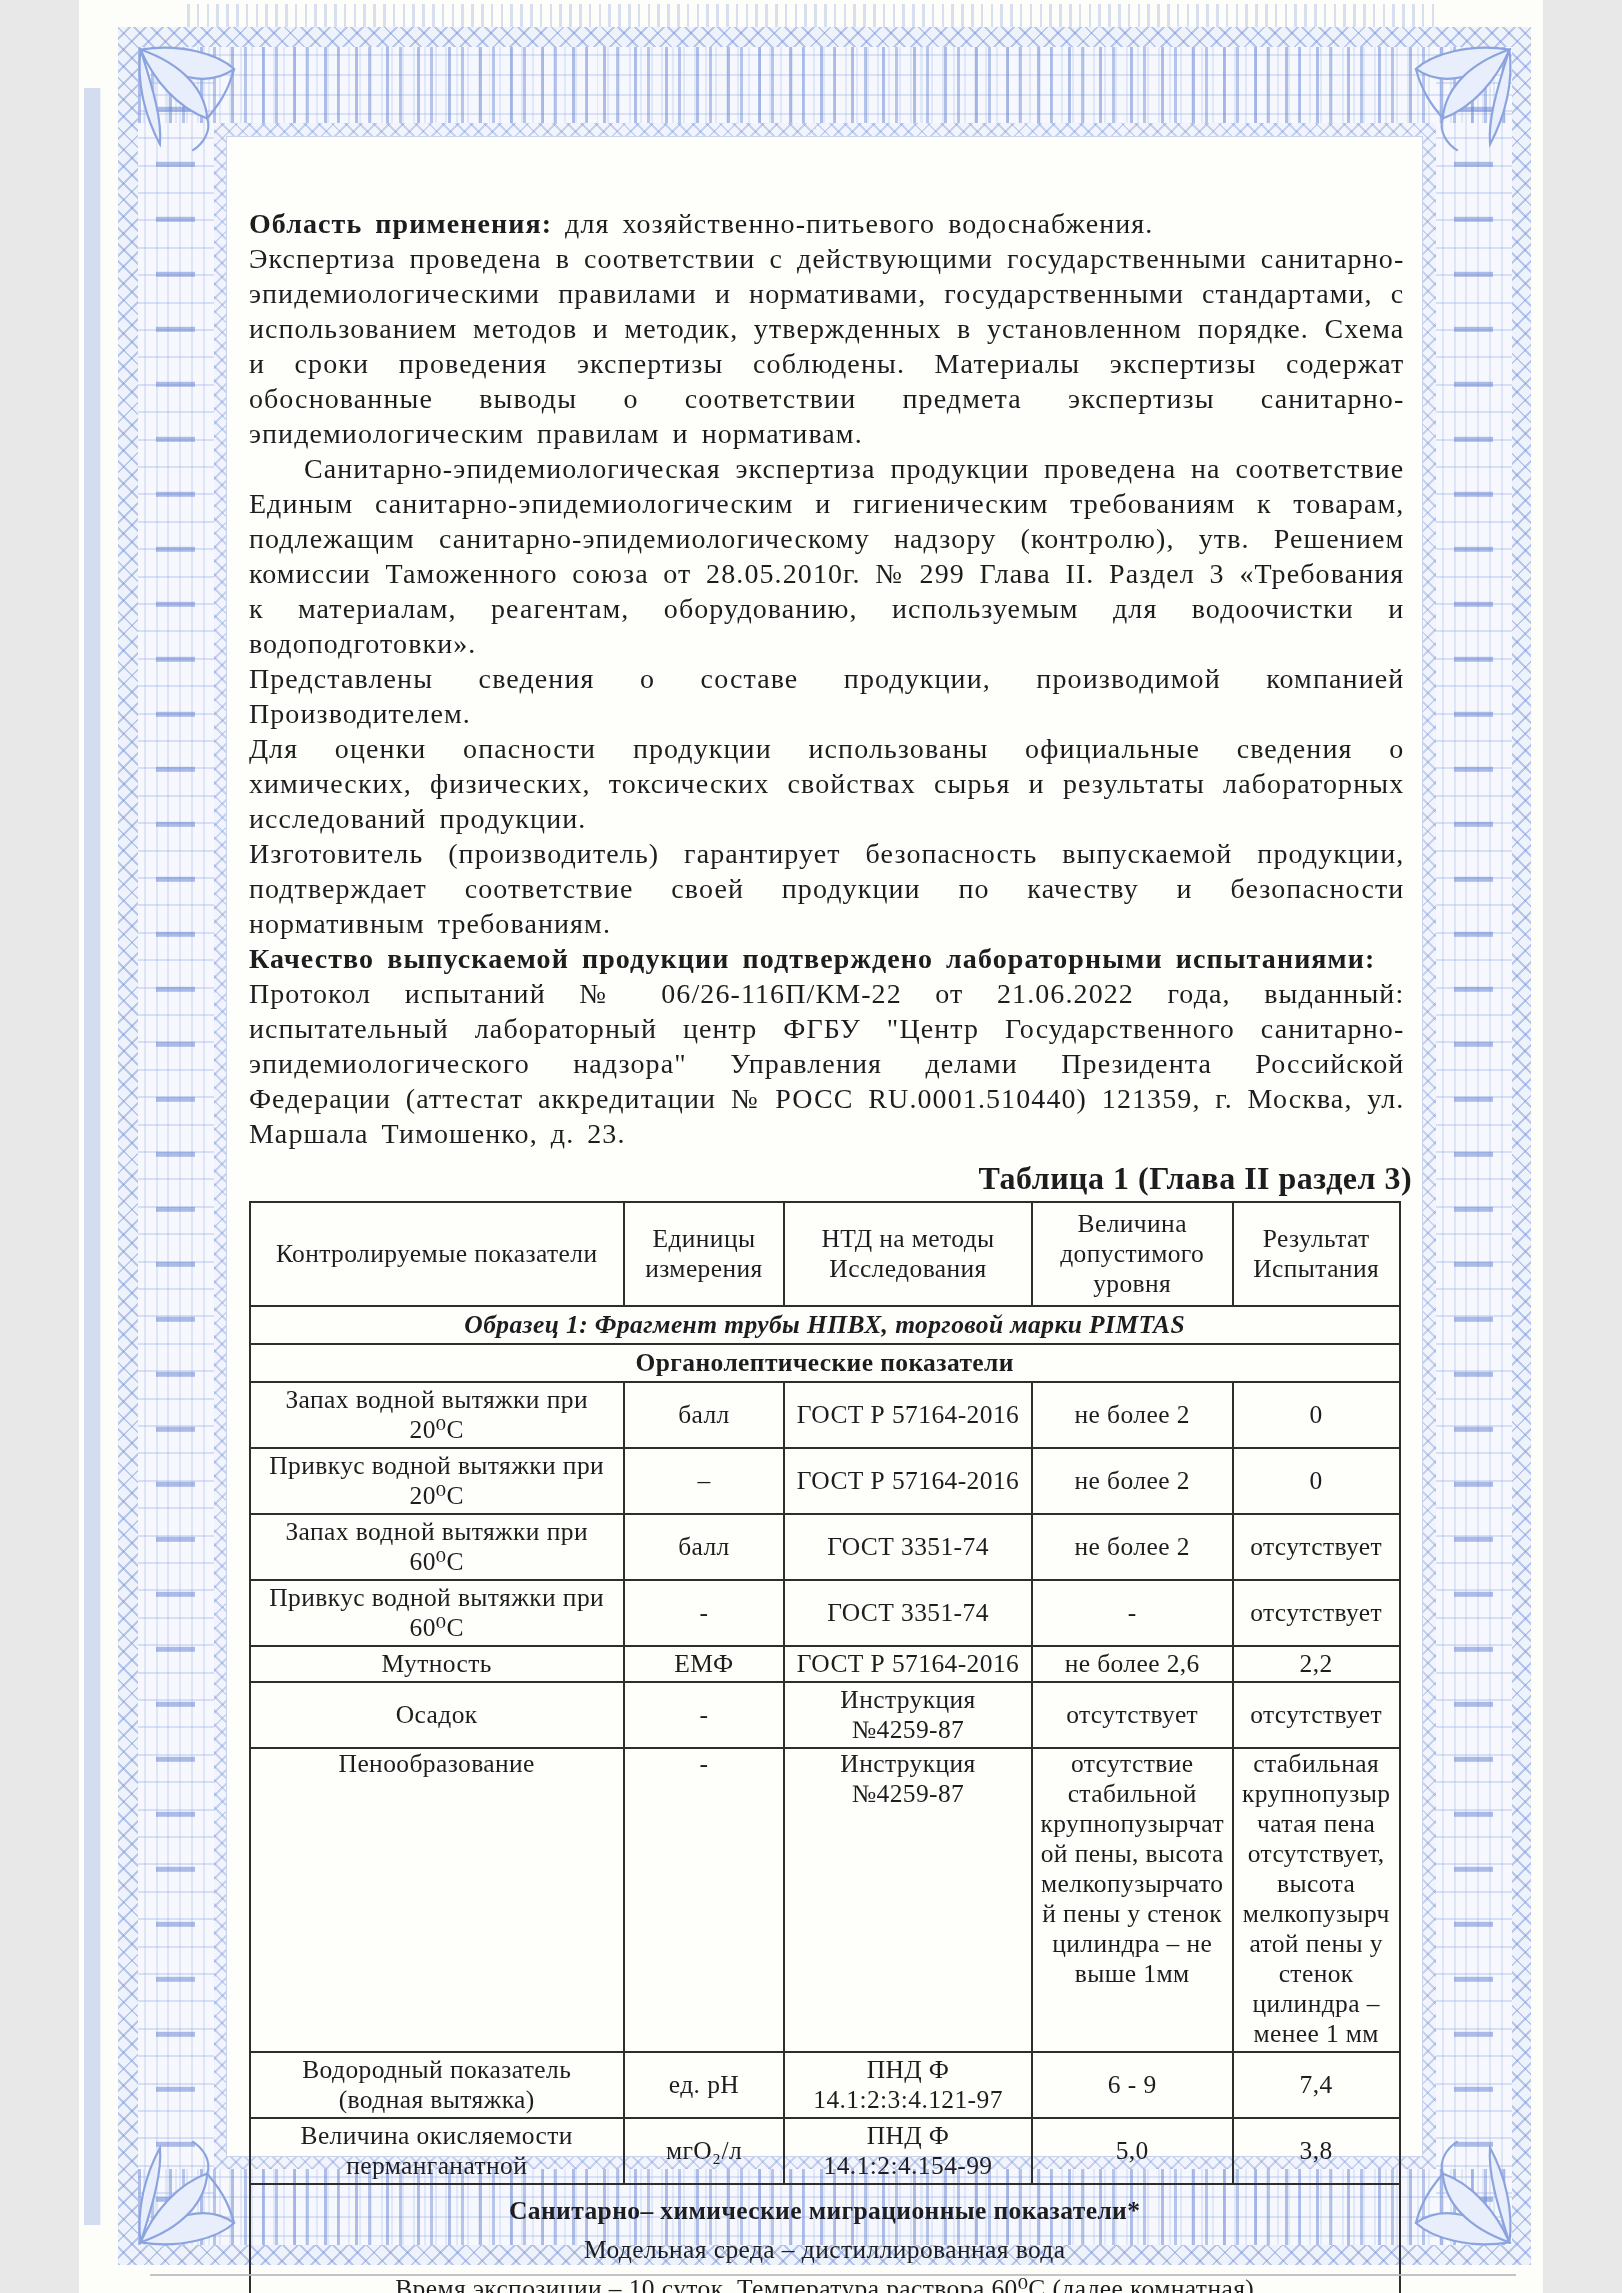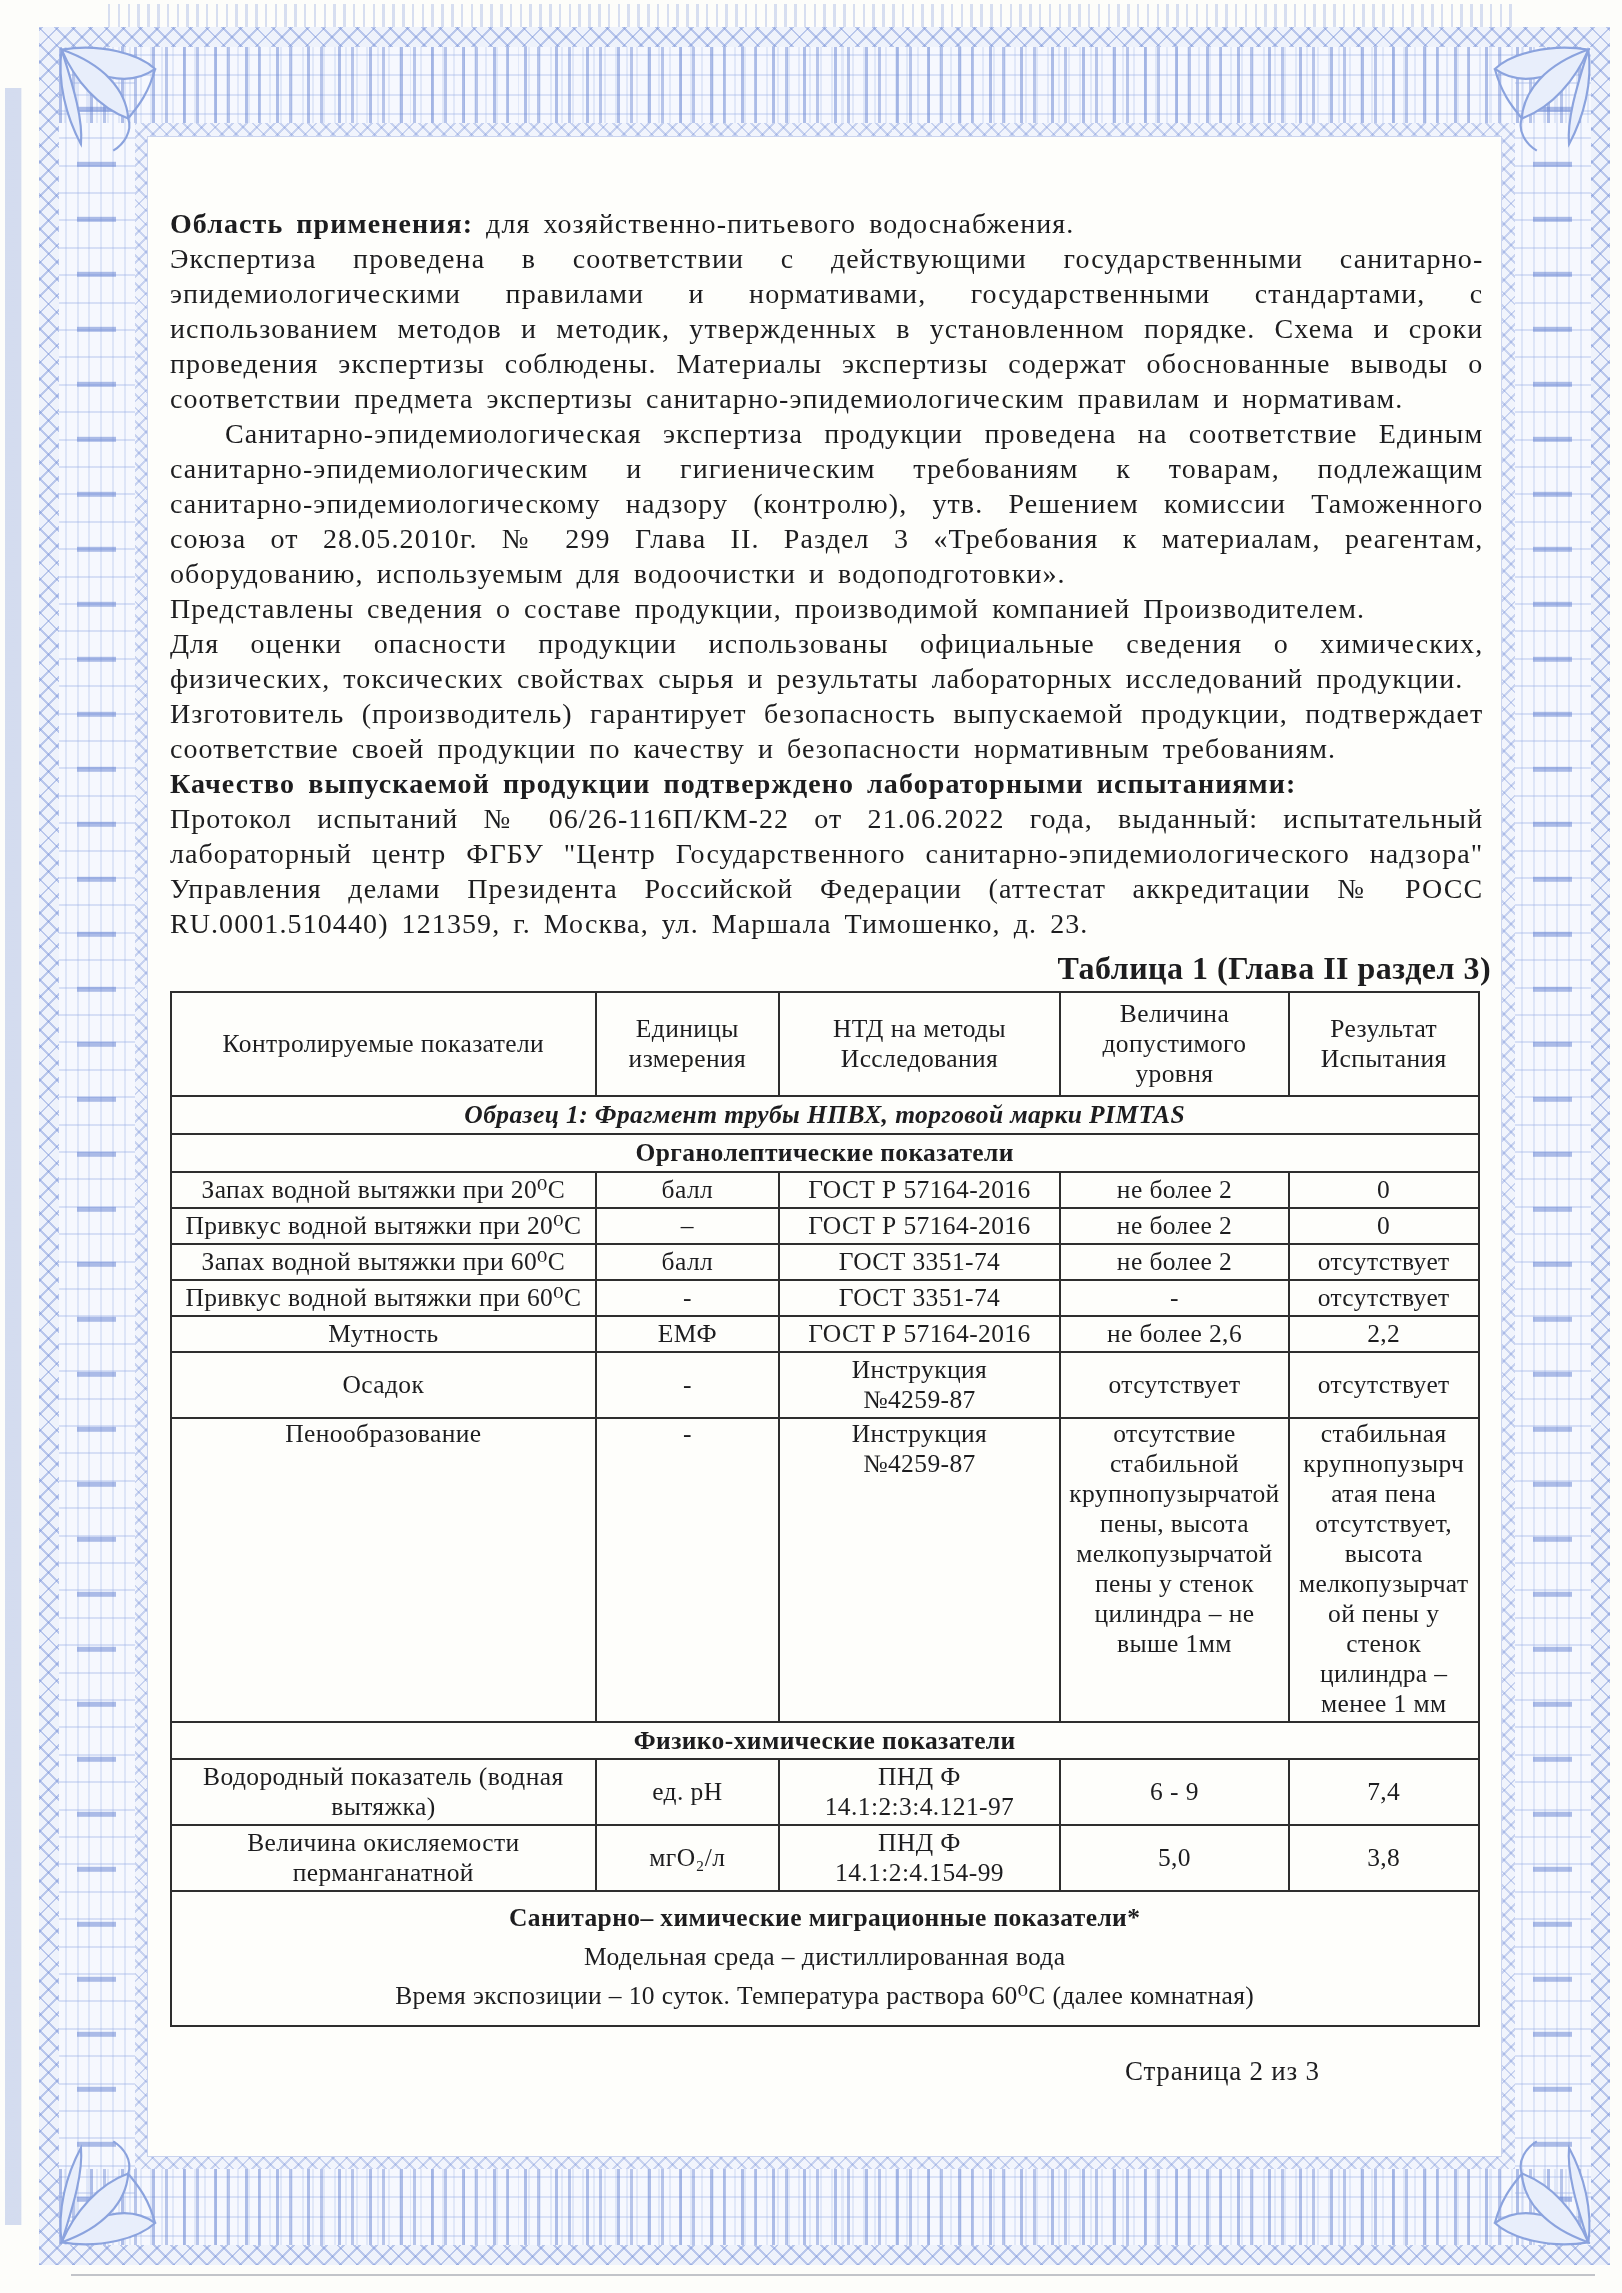--- a/index.html
+++ b/index.html
@@ -1,17 +1,17 @@
 <!DOCTYPE html>
 <html lang="ru"><head>
 <meta charset="utf-8">
 <style>
   html,body{margin:0;padding:0;background:#e8e8e8;}
   .page{
-    position:relative;width:1622px;height:2294px;margin:0 auto;
+    position:relative;width:1464px;height:2294px;margin:0 auto;
     background:#fdfdfa;overflow:hidden;
     font-family:"Liberation Serif","DejaVu Serif",serif;color:#1d1d1f;
   }
   
   .em-left{
     position:absolute;left:4.9px;top:88px;bottom:69px;width:29px;opacity:.55;
     background-image:linear-gradient(90deg,rgba(116,142,214,.55) 0 62%,transparent 62%);
     background-size:25.5px 55px;background-repeat:repeat-y;
   }
   .top-ticks{
@@ -225,23 +225,20 @@
               <td>отсутствует</td>
             </tr>
             <tr class="vtop">
               <td class="c-label">Пенообразование</td>
               <td>-</td>
               <td class="c-method">Инструкция
 №4259-87</td>
               <td>отсутствие стабильной крупнопузырчатой пены, высота мелкопузырчатой пены у стенок цилиндра – не выше 1мм</td>
               <td>стабильная крупнопузырчатая пена отсутствует, высота мелкопузырчатой пены у стенок цилиндра – менее 1 мм</td>
             </tr>
-            <tr class="section-row">
-              <td colspan="5">Физико-химические показатели</td>
-            </tr>
             <tr>
               <td class="c-label">Водородный показатель (водная вытяжка)</td>
               <td>ед. pH</td>
               <td class="c-method">ПНД Ф
 14.1:2:3:4.121-97</td>
               <td>6 - 9</td>
               <td>7,4</td>
             </tr>
             <tr>
               <td class="c-label">Величина окисляемости перманганатной</td>

